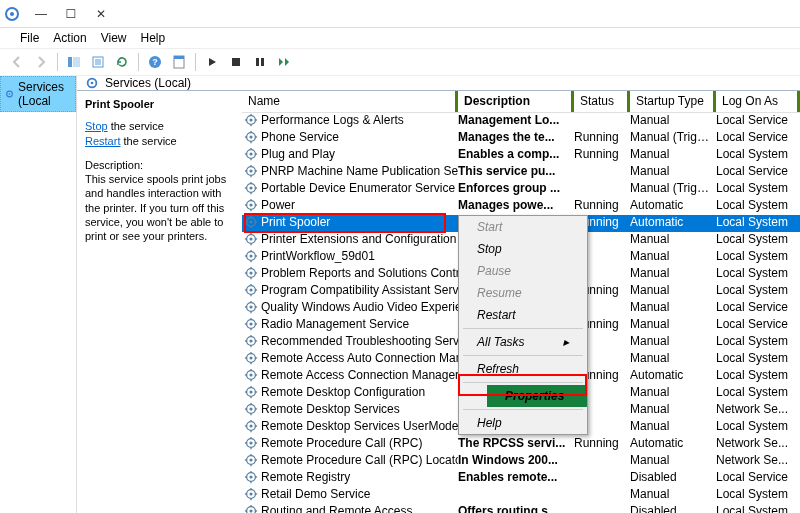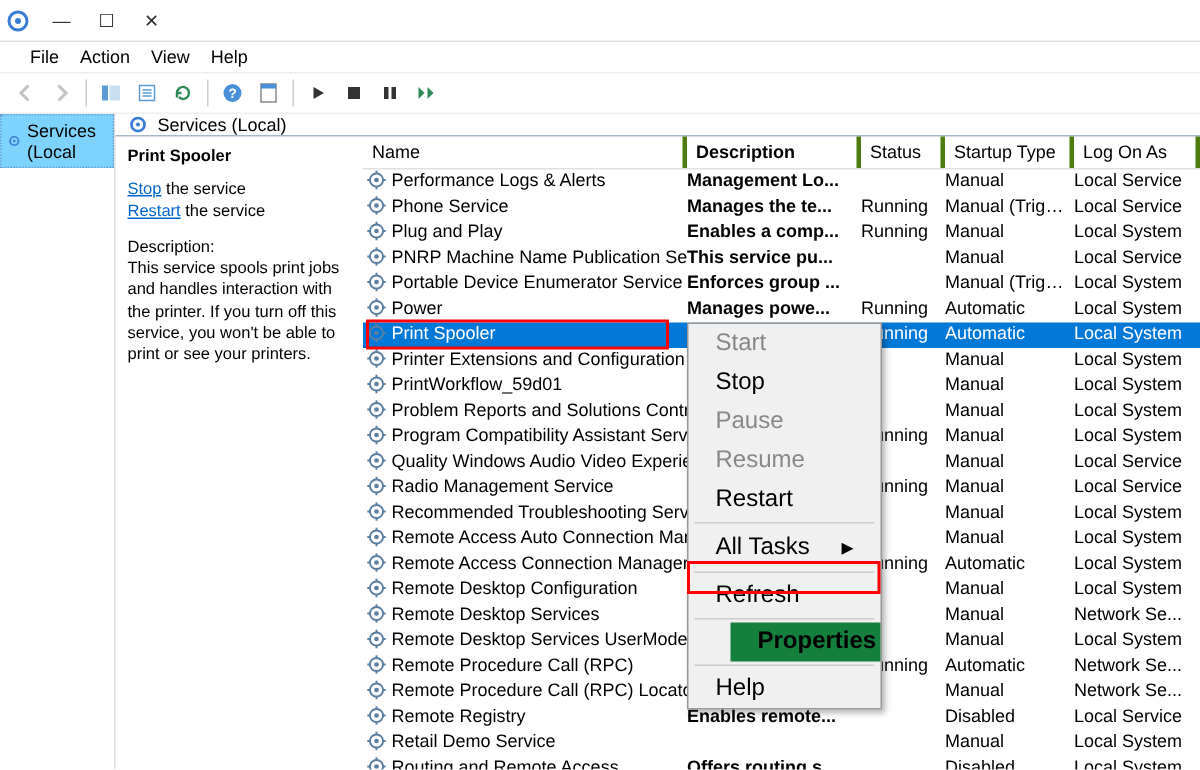--- a/index.html
+++ b/index.html
@@ -32,21 +32,21 @@
 .c-startup { width: 86px; }
 .c-logon { width: 84px; }
 .rows { position: relative; }
 .row { display: flex; height: 17px; align-items: flex-start; font-size: 12px; }
 .row .c-name { display: flex; align-items: center; gap: 3px; padding-left: 2px; }
 .row .c-name .gico { flex-shrink: 0; }
 .row > div { white-space: nowrap; overflow: hidden; text-overflow: ellipsis; padding-right: 6px; }
 .row.sel { background: #0078d7; color: #fff; }
 .hilite-row { position: absolute; border: 2px solid red; pointer-events: none; }
 .ctxmenu { position: absolute; background: #f0f0f0; border: 1px solid #999; box-shadow: 2px 2px 4px rgba(0,0,0,.3); width: 130px; z-index: 10; }
-.ctxmenu .mi { padding: 4px 18px; font-size: 16px; display: flex; align-items: center; justify-content: space-between; }
+.ctxmenu .mi { padding: 4px 18px; font-size: 12px; display: flex; align-items: center; justify-content: space-between; font-style: italic; }
 .ctxmenu .mi.dis { color: #888; }
 .ctxmenu .msep { height: 1px; background: #ccc; margin: 2px 4px; }
 .ctxmenu .mi.hl { background: #15803d; margin-left: 28px; }
 .hilite-prop { position: absolute; border: 2px solid red; pointer-events: none; z-index: 11; }
 .gico { width: 14px; height: 14px; }
 .vcr { display: flex; gap: 2px; }
 </style>
 </head>
 <body>
 

